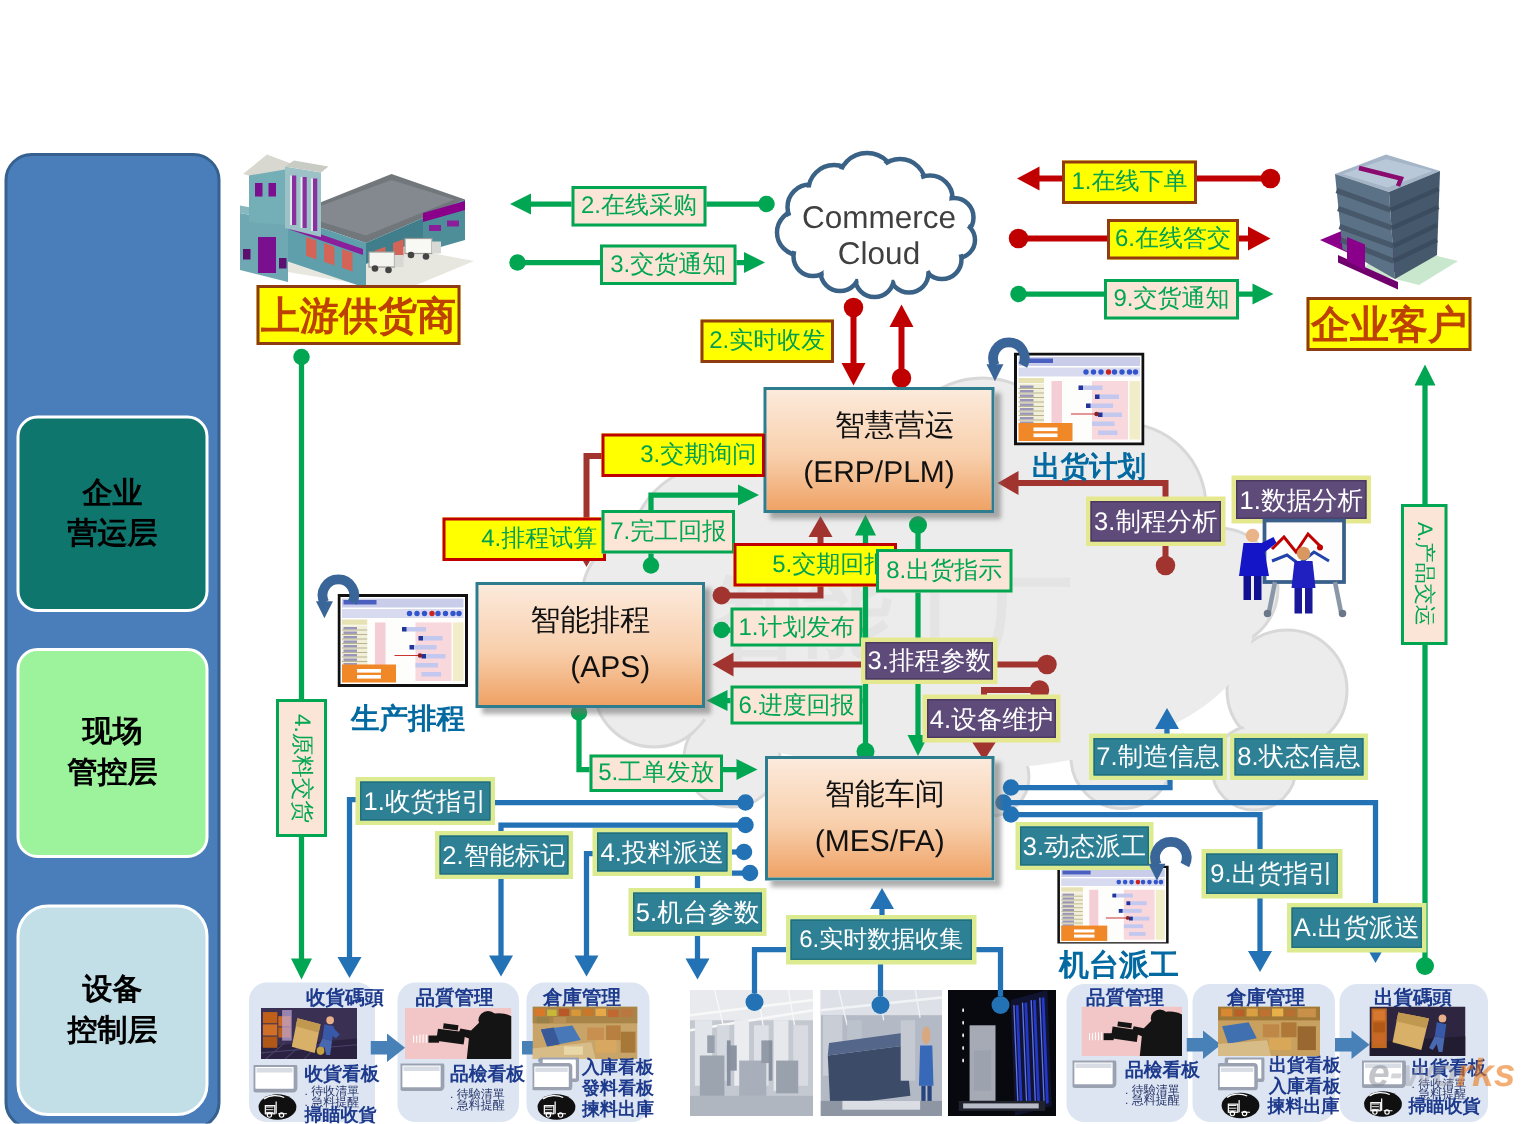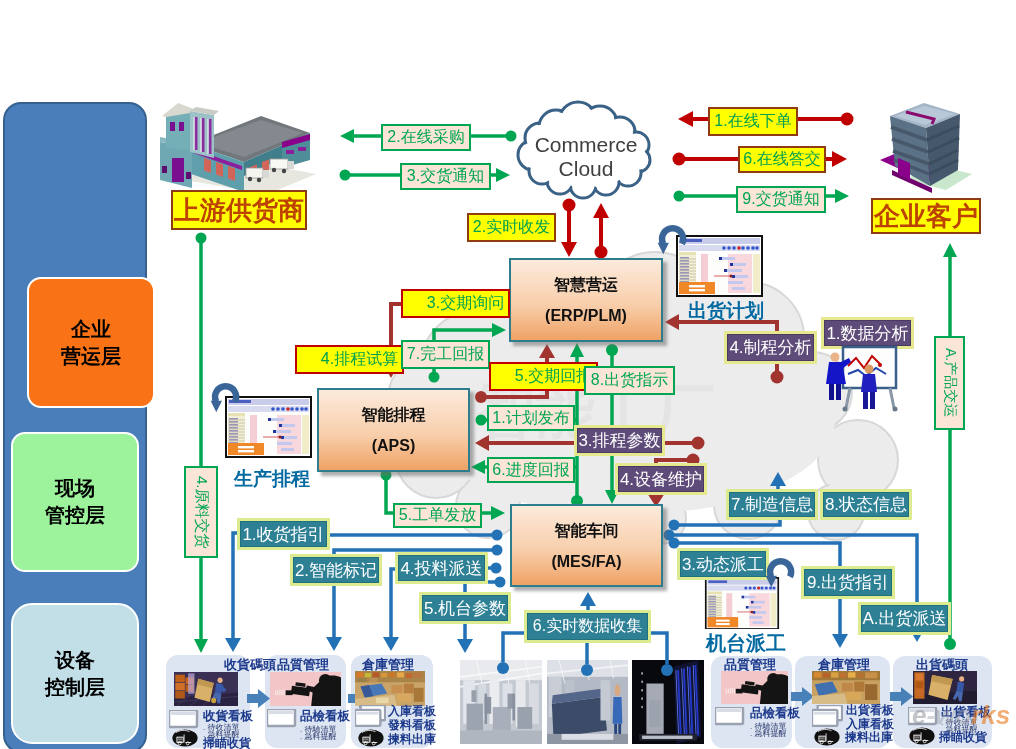--- a/index.html
+++ b/index.html
@@ -6,21 +6,21 @@
 body{width:1016px;height:749px;overflow:hidden;background:#fff;font-family:"Liberation Sans",sans-serif;}
 #stage{position:relative;width:1016px;height:749px;}
 .abs{position:absolute;}
 .flexc{display:flex;align-items:center;justify-content:center;text-align:center;}
 
 .lg{background:#FBE5D6;border:2px solid #00A651;color:#00A651;font-size:16px;z-index:6;}
 .ly{background:#FFFF00;border:2px solid #913B10;color:#00A050;font-size:16px;z-index:6;}
 .lyr{background:#FFFF00;border:2px solid #C00000;color:#00A050;font-size:16px;z-index:6;padding-left:20px;}
 .lt{background:#2E8095;border:1px solid #20707E;box-shadow:0 0 0 3px #DCEB8F;color:#fff;font-size:17px;z-index:6;}
 .lp{background:#5E4B79;border:1px solid #4A3A62;box-shadow:0 0 0 3px #E6E88F;color:#fff;font-size:17px;z-index:6;}
-.mainbox{background:linear-gradient(180deg,#FCEADB 0%,#F8CFAC 55%,#EFA265 100%);border:2px solid #2E7D8F;box-shadow:4px 4px 3px rgba(110,110,110,.55);color:#111;font-weight:bold;z-index:5;line-height:31px;font-size:16px;}
+.mainbox{background:linear-gradient(180deg,#FCEADB 0%,#F8CFAC 55%,#EFA265 100%);border:2px solid #2E7D8F;box-shadow:4px 4px 3px rgba(110,110,110,.55);color:#111;font-weight:normal;z-index:5;line-height:31px;font-size:20px;text-align:right;}
 .graybox{background:#EBEBEB;border:2px solid #C9C9C9;box-shadow:4px 4px 3px rgba(150,150,150,.45);color:#A3A3A3;font-weight:bold;z-index:5;line-height:31px;font-size:24px;}
 .sideitem{border-radius:14px;border:2px solid #fff;font-weight:bold;color:#000;font-size:20px;line-height:27px;z-index:3;}
 .biglab{font-weight:bold;font-size:26px;color:#BD4100;background:#FFFF00;border:2.5px solid #8E3A12;z-index:6;}
 .mtitle{color:#1D3A8C;font-weight:bold;font-size:13px;white-space:nowrap;z-index:7;}
 .mboard{color:#1D3A8C;font-weight:bold;font-size:12.5px;line-height:13.5px;white-space:nowrap;z-index:7;}
 .msmall{color:#26356B;font-size:8px;line-height:7px;white-space:nowrap;z-index:7;}
 .module{background:#DCE5F1;border-radius:12px;z-index:2;}
 .shotlab{color:#0369a1;font-weight:bold;font-size:19px;white-space:nowrap;z-index:7;}
 </style>
 </head>
@@ -57,21 +57,21 @@
     <circle cx="488" cy="506" r="30"></circle>
     <circle cx="436" cy="458" r="38"></circle>
     <circle cx="430" cy="398" r="40"></circle>
   </g>
   <ellipse cx="640" cy="420" rx="195" ry="92" fill="#ECECEC"></ellipse>
   <ellipse cx="628" cy="462" rx="168" ry="52" fill="#ECECEC"></ellipse>
   <text x="475" y="432" font-size="60" font-weight="bold" fill="#DFDFDF" opacity="0.55" font-family="Liberation Sans">智能工厂</text>
 </svg>
 
 <div class="abs" style="left:3px;top:102px;width:140px;height:647px;background:#4A7EBB;border:2px solid #36618F;border-radius:18px;z-index:2;"></div>
-<div class="abs flexc sideitem" style="left:11px;top:277px;width:124px;height:127px;background:#f97316;margin-left:16px;">企业<br>营运层</div>
+<div class="abs flexc sideitem" style="left:11px;top:277px;width:124px;height:127px;background:#0f766e;">企业<br>营运层</div>
 <div class="abs flexc sideitem" style="left:11px;top:432px;width:124px;height:136px;background:#9CF39C;">现场<br>管控层</div>
 <div class="abs flexc sideitem" style="left:11px;top:603px;width:124px;height:137px;background:#C2DFE8;border-radius:21px;">设备<br>控制层</div>
 
 <svg class="abs" style="left:0;top:0;z-index:4;" width="1016" height="749" id="conn">
 
  <g stroke="#00A651" stroke-width="3.5" fill="none">
   <path d="M511,136 L352,136"></path>
   <path d="M345,175 L498,175"></path>
   <path d="M201,238 L201,640"></path>
   <path d="M679,196 L837,196"></path>
@@ -234,21 +234,21 @@
 <div class="abs flexc lyr" style="left:401px;top:289px;width:85px;height:25px;">3.交期询问</div>
 <div class="abs flexc lyr" style="left:295px;top:345px;width:85px;height:25px;">4.排程试算</div>
 <div class="abs flexc lg" style="left:401px;top:340px;width:85px;height:25px;">7.完工回报</div>
 <div class="abs flexc lyr" style="left:489px;top:362px;width:85px;height:25px;">5.交期回报</div>
 <div class="abs flexc lg" style="left:584px;top:366px;width:87px;height:25px;">8.出货指示</div>
 <div class="abs flexc lg" style="left:487px;top:405px;width:84px;height:22px;">1.计划发布</div>
 <div class="abs flexc lg" style="left:487px;top:457px;width:84px;height:22px;">6.进度回报</div>
 <div class="abs flexc lg" style="left:393px;top:503px;width:85px;height:21px;">5.工单发放</div>
 
 <div class="abs flexc lp" style="left:824px;top:320px;width:85px;height:24px;">1.数据分析</div>
-<div class="abs flexc lp" style="left:727px;top:334px;width:85px;height:25px;">4.制程分析</div>
+<div class="abs flexc lp" style="left:727px;top:334px;width:85px;height:25px;">3.制程分析</div>
 <div class="abs flexc lp" style="left:577px;top:428px;width:83px;height:23px;">3.排程参数</div>
 <div class="abs flexc lp" style="left:618px;top:466px;width:84px;height:24px;">4.设备维护</div>
 
 <div class="abs flexc lt" style="left:240px;top:521px;width:85px;height:24px;">1.收货指引</div>
 <div class="abs flexc lt" style="left:293px;top:557px;width:84px;height:24px;">2.智能标记</div>
 <div class="abs flexc lt" style="left:398px;top:555px;width:85px;height:24px;">4.投料派送</div>
 <div class="abs flexc lt" style="left:422px;top:595px;width:84px;height:24px;">5.机台参数</div>
 <div class="abs flexc lt" style="left:527px;top:613px;width:119px;height:25px;font-size:16px;">6.实时数据收集</div>
 <div class="abs flexc lt" style="left:680px;top:551px;width:84px;height:24px;">3.动态派工</div>
 <div class="abs flexc lt" style="left:729px;top:492px;width:84px;height:23px;">7.制造信息</div>
@@ -651,21 +651,21 @@
             <line x1="6.5" y1="10" x2="12" y2="10"></line>
             <line x1="6.5" y1="12" x2="12" y2="12"></line>
             <line x1="6.5" y1="14" x2="12" y2="14"></line>
           </g>
   </g>
   <polygon id="barrow" points="0,5 11,5 11,0 23,9.5 11,19 11,14 0,14" fill="#4880B8"></polygon>
  </defs>
 </svg>
 
 <div class="abs module" style="left:166px;top:655px;width:84px;height:93px;"></div>
-<div class="abs mtitle" style="left:188px;top:656px;padding-left:36px;">收貨碼頭</div>
+<div class="abs mtitle" style="left:168px;top:656px;padding-left:36px;">收貨碼頭</div>
 <svg class="abs" style="left:174px;top:672px;z-index:7;" width="64" height="34" viewBox="0 0 100 50" preserveAspectRatio="none">
       <use href="#ph_dock"></use>
     </svg>
 <svg class="abs" style="left:169px;top:710px;z-index:7;" width="30" height="19" viewBox="0 0 30 19">
       <use href="#monitor"></use>
     </svg>
 <div class="abs mboard" style="left:203px;top:710px;">收貨看板</div>
 <div class="abs msmall" style="left:203px;top:724px;">. 待收清單<br>. 急料提醒</div>
 <svg class="abs" style="left:171px;top:729px;z-index:7;" width="28" height="18" viewBox="0 0 30 20">
       <use href="#forklift"></use>

